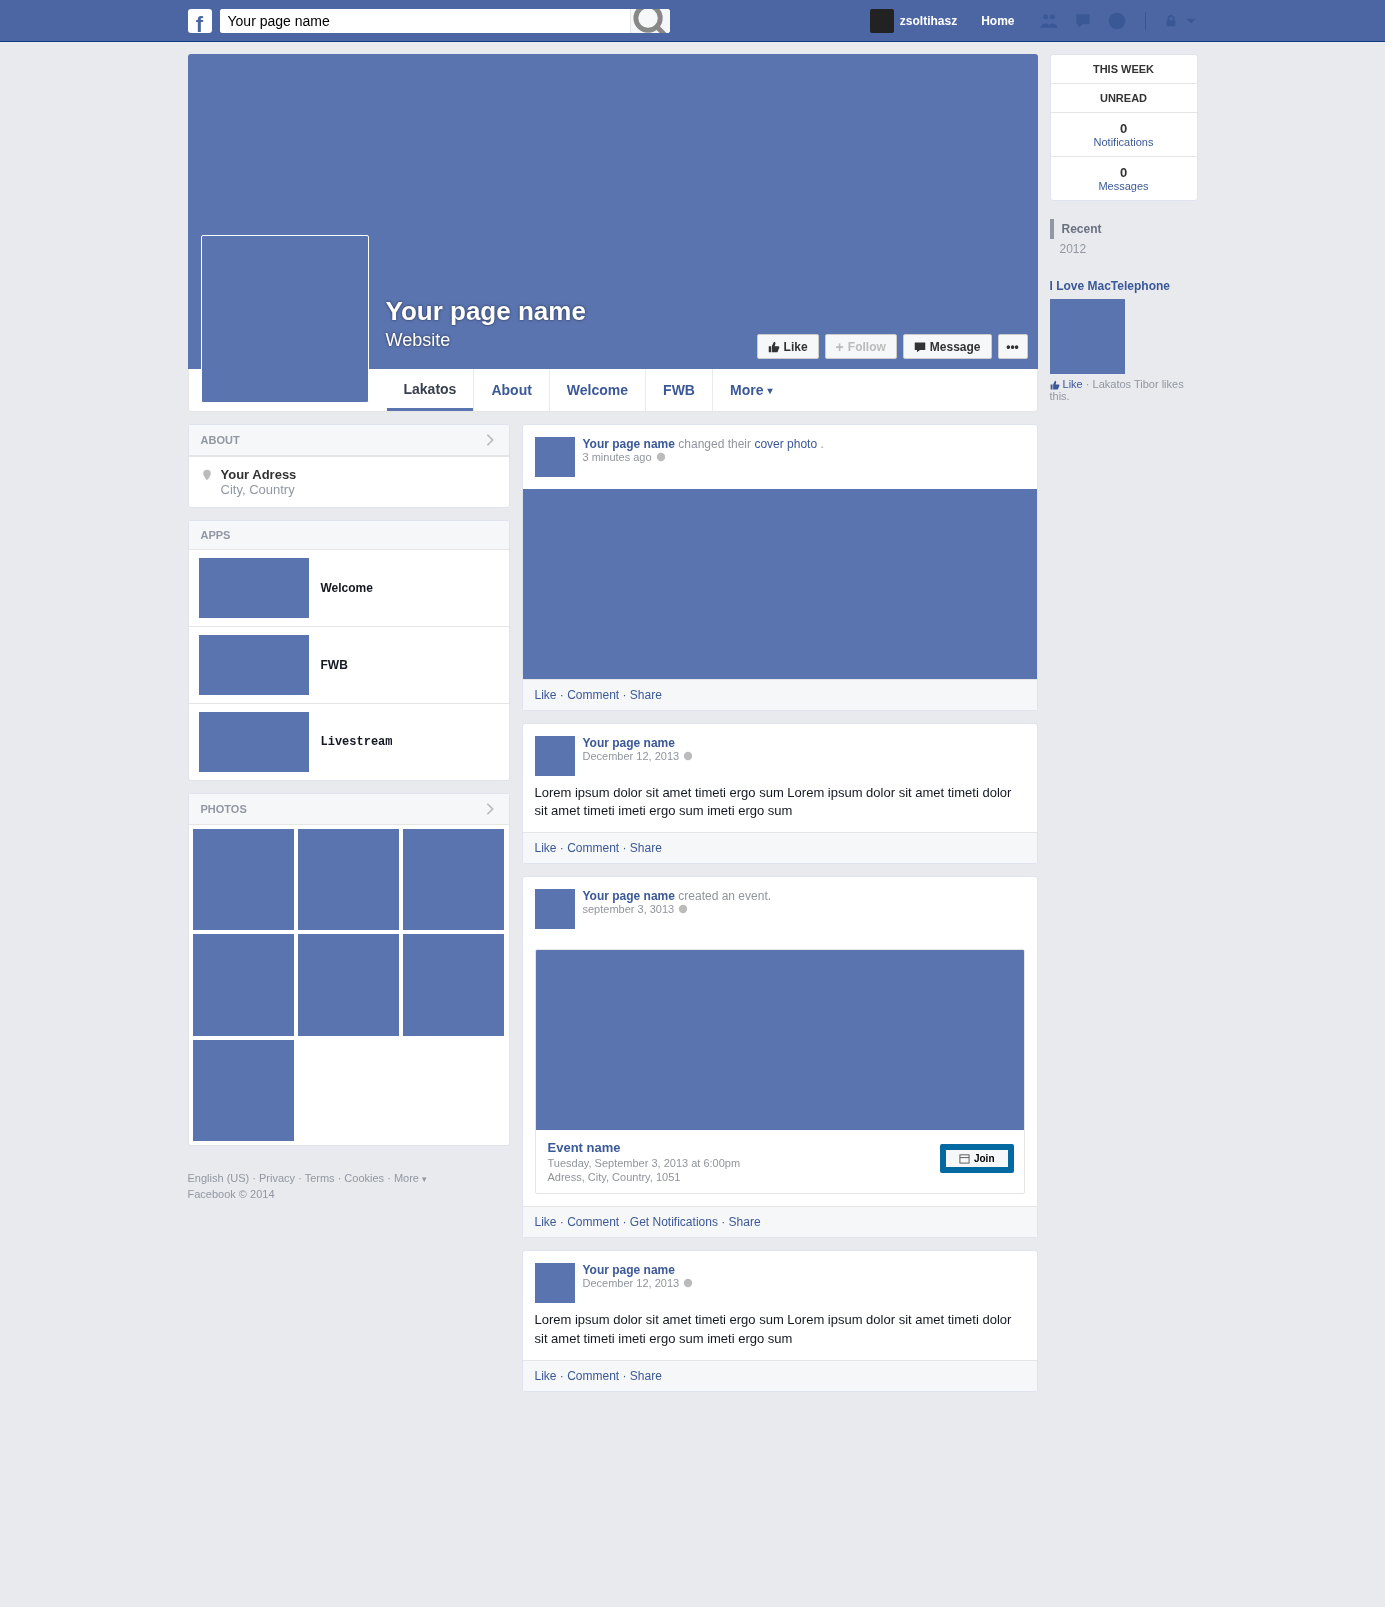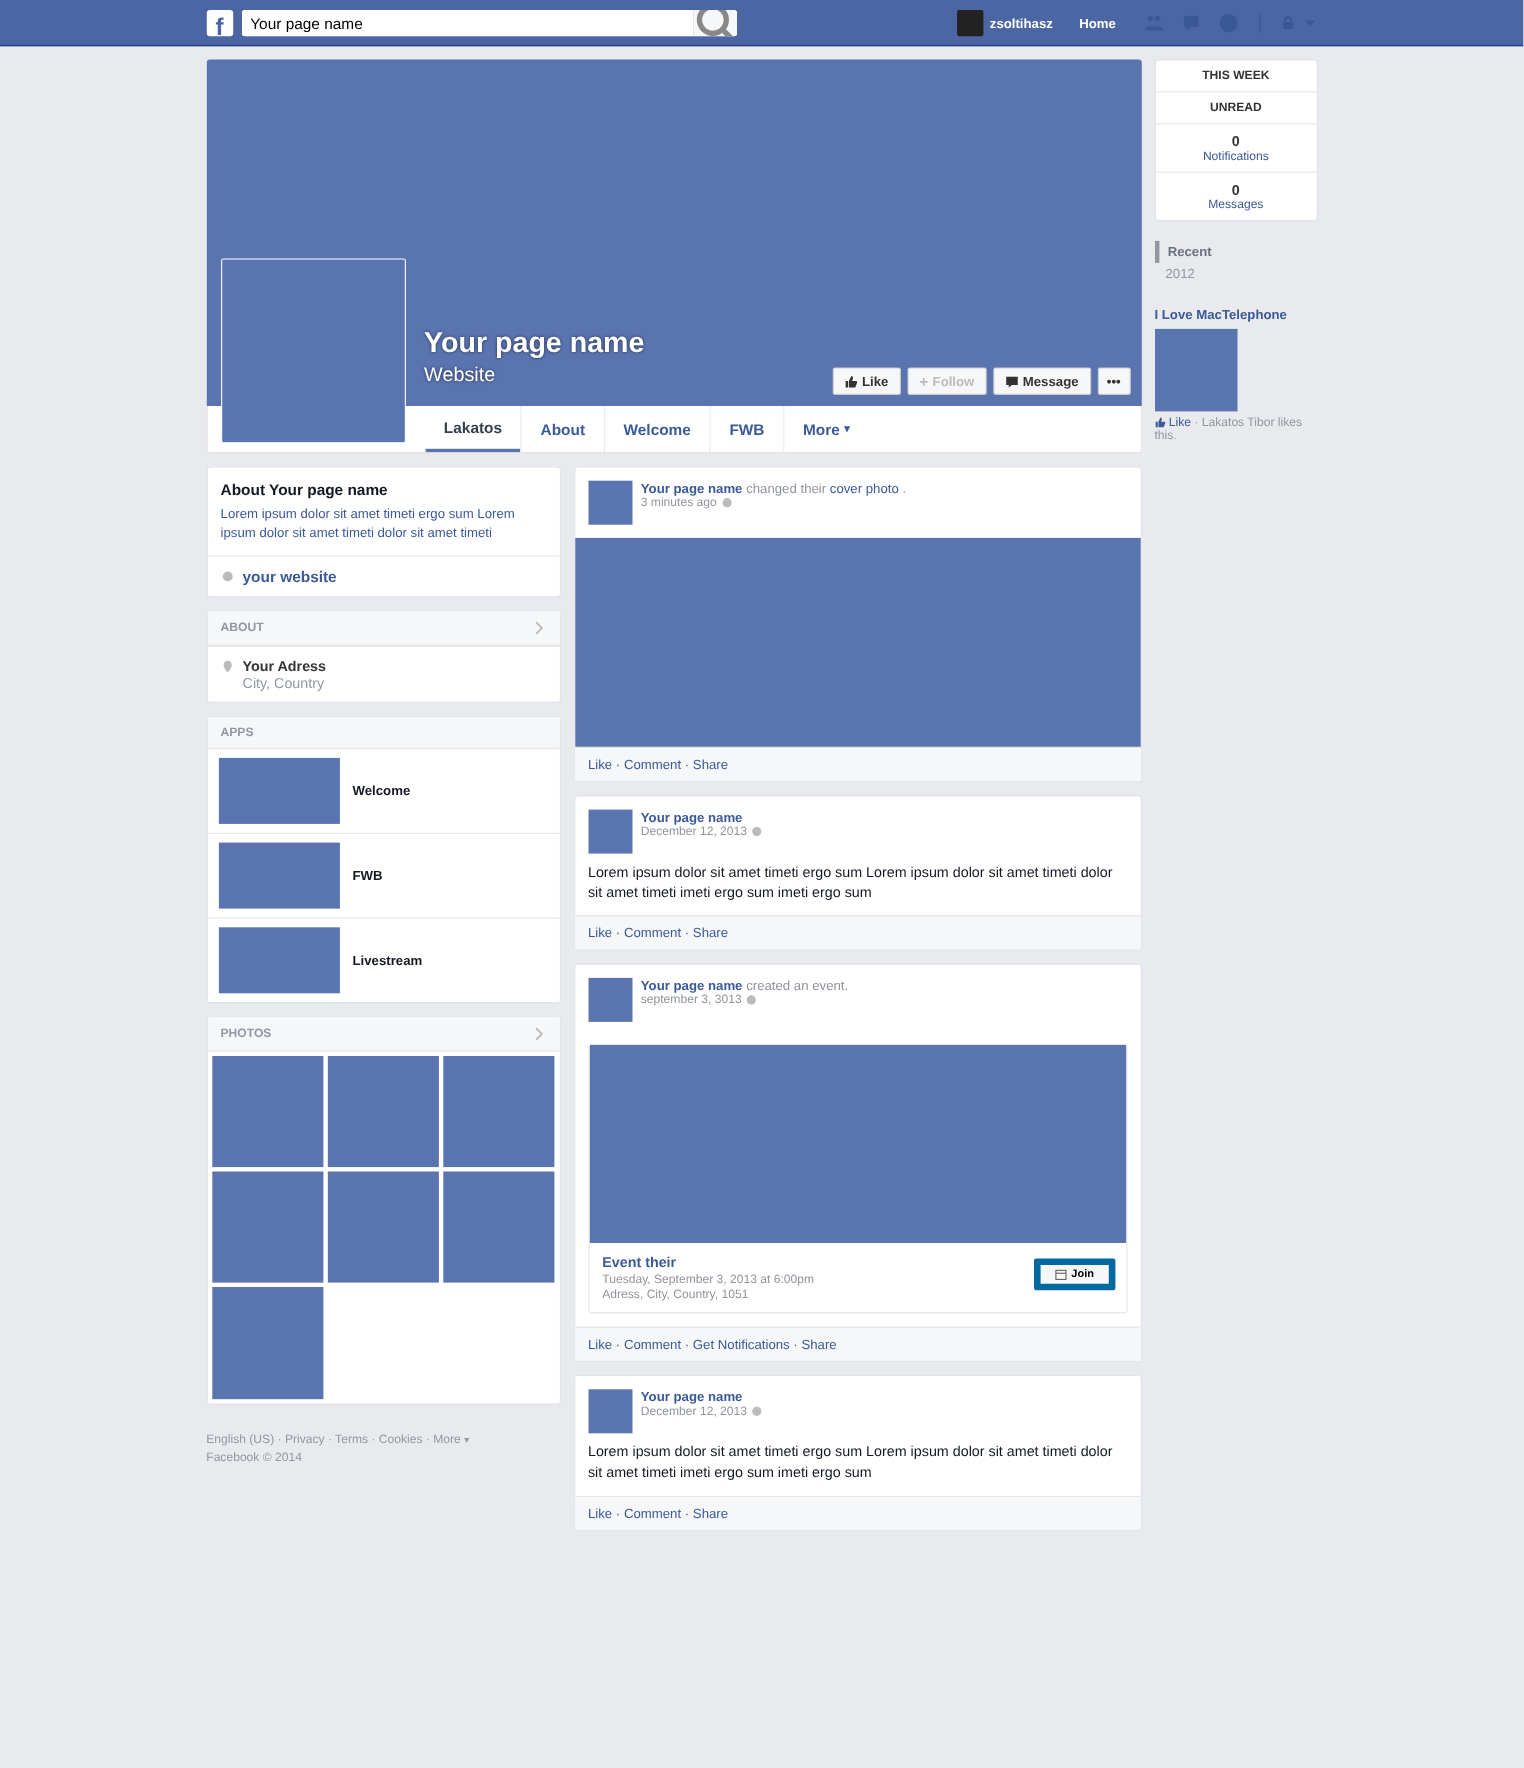--- a/index.html
+++ b/index.html
@@ -60,21 +60,21 @@
 .sub-row svg{width:12px;height:12px;fill:#bbb;flex-shrink:0;margin-top:2px;}
 .about-title{font-size:14px;font-weight:bold;margin-bottom:6px;}
 .about-desc{color:#3b5998;font-size:12px;line-height:1.4;}
 .website-link{color:#3b5998;font-weight:bold;font-size:14px;}
 
 .address-main{font-weight:bold;color:#333;font-size:13px;}
 .address-sub{color:#9197a3;font-size:13px;}
 .phone-link{color:#3b5998;font-weight:bold;font-size:13px;}
 
 .app-item{display:flex;align-items:center;gap:12px;padding:8px 10px;border-bottom:1px solid #e5e5e5;}
-.app-item:last-child{border-bottom:none;}
+.app-item:last-child{border-bottom:none;font-family:Liberation Mono, monospace;}
 .app-thumb{width:110px;height:60px;background:#5a74b0;}
 .app-label{font-weight:bold;font-size:12px;}
 
 .photo-grid{display:flex;flex-wrap:wrap;gap:4px;padding:4px;}
 .photo-grid .ph{width:calc((100% - 8px)/3);aspect-ratio:1;background:#5a74b0;}
 
 
 .post-head{display:flex;gap:8px;padding:12px 12px 8px;}
 .post-avatar{width:40px;height:40px;background:#5a74b0;}
 .post-meta{font-size:12px;}
@@ -194,32 +194,20 @@
       <div class="tab">FWB</div>
       <div class="tab">
           <span>More</span>
           <span class="caret">▾</span>
         </div>
     </div>
 
     <div class="content-cols">
 
       <div class="left-mods">
-        <div class="card">
-          <div class="card-pad">
-            <div class="about-title">About Your page name</div>
-            <div class="about-desc">Lorem ipsum dolor sit amet timeti ergo sum Lorem ipsum dolor sit amet timeti dolor sit amet timeti</div>
-          </div>
-          <div class="sub-row">
-            <svg viewBox="0 0 16 16">
-                <circle cx="8" cy="8" r="6"></circle>
-              </svg>
-            <a class="website-link">your website</a>
-          </div>
-        </div>
 
         <div class="card">
           <div class="card-header">
             <span>ABOUT</span>
             <svg viewBox="0 0 16 16">
                 <path d="M5 2l6 6-6 6" stroke-width="2"></path>
               </svg>
           </div>
           <div class="sub-row">
             <svg viewBox="0 0 16 16">
@@ -327,21 +315,21 @@
                 <span>september 3, 3013</span>
                 <svg viewBox="0 0 12 12">
                     <circle cx="6" cy="6" r="5"></circle>
                   </svg>
               </div>
             </div>
           </div>
           <div class="event-box">
             <div class="event-img"></div>
             <div class="event-info">
-              <a class="event-name">Event their</a>
+              <a class="event-name">Event name</a>
               <div class="event-line">Tuesday, September 3, 2013 at 6:00pm</div>
               <div class="event-line">Adress, City, Country, 1051</div>
               <button class="join-btn">
                 <svg width="11" height="11" viewBox="0 0 12 12">
                     <rect x="1" y="2" width="10" height="9" fill="none" stroke="#555"></rect>
                     <line x1="1" y1="5" x2="11" y2="5" stroke="#555"></line>
                   </svg>
                 <span>Join</span>
               </button>
             </div>

